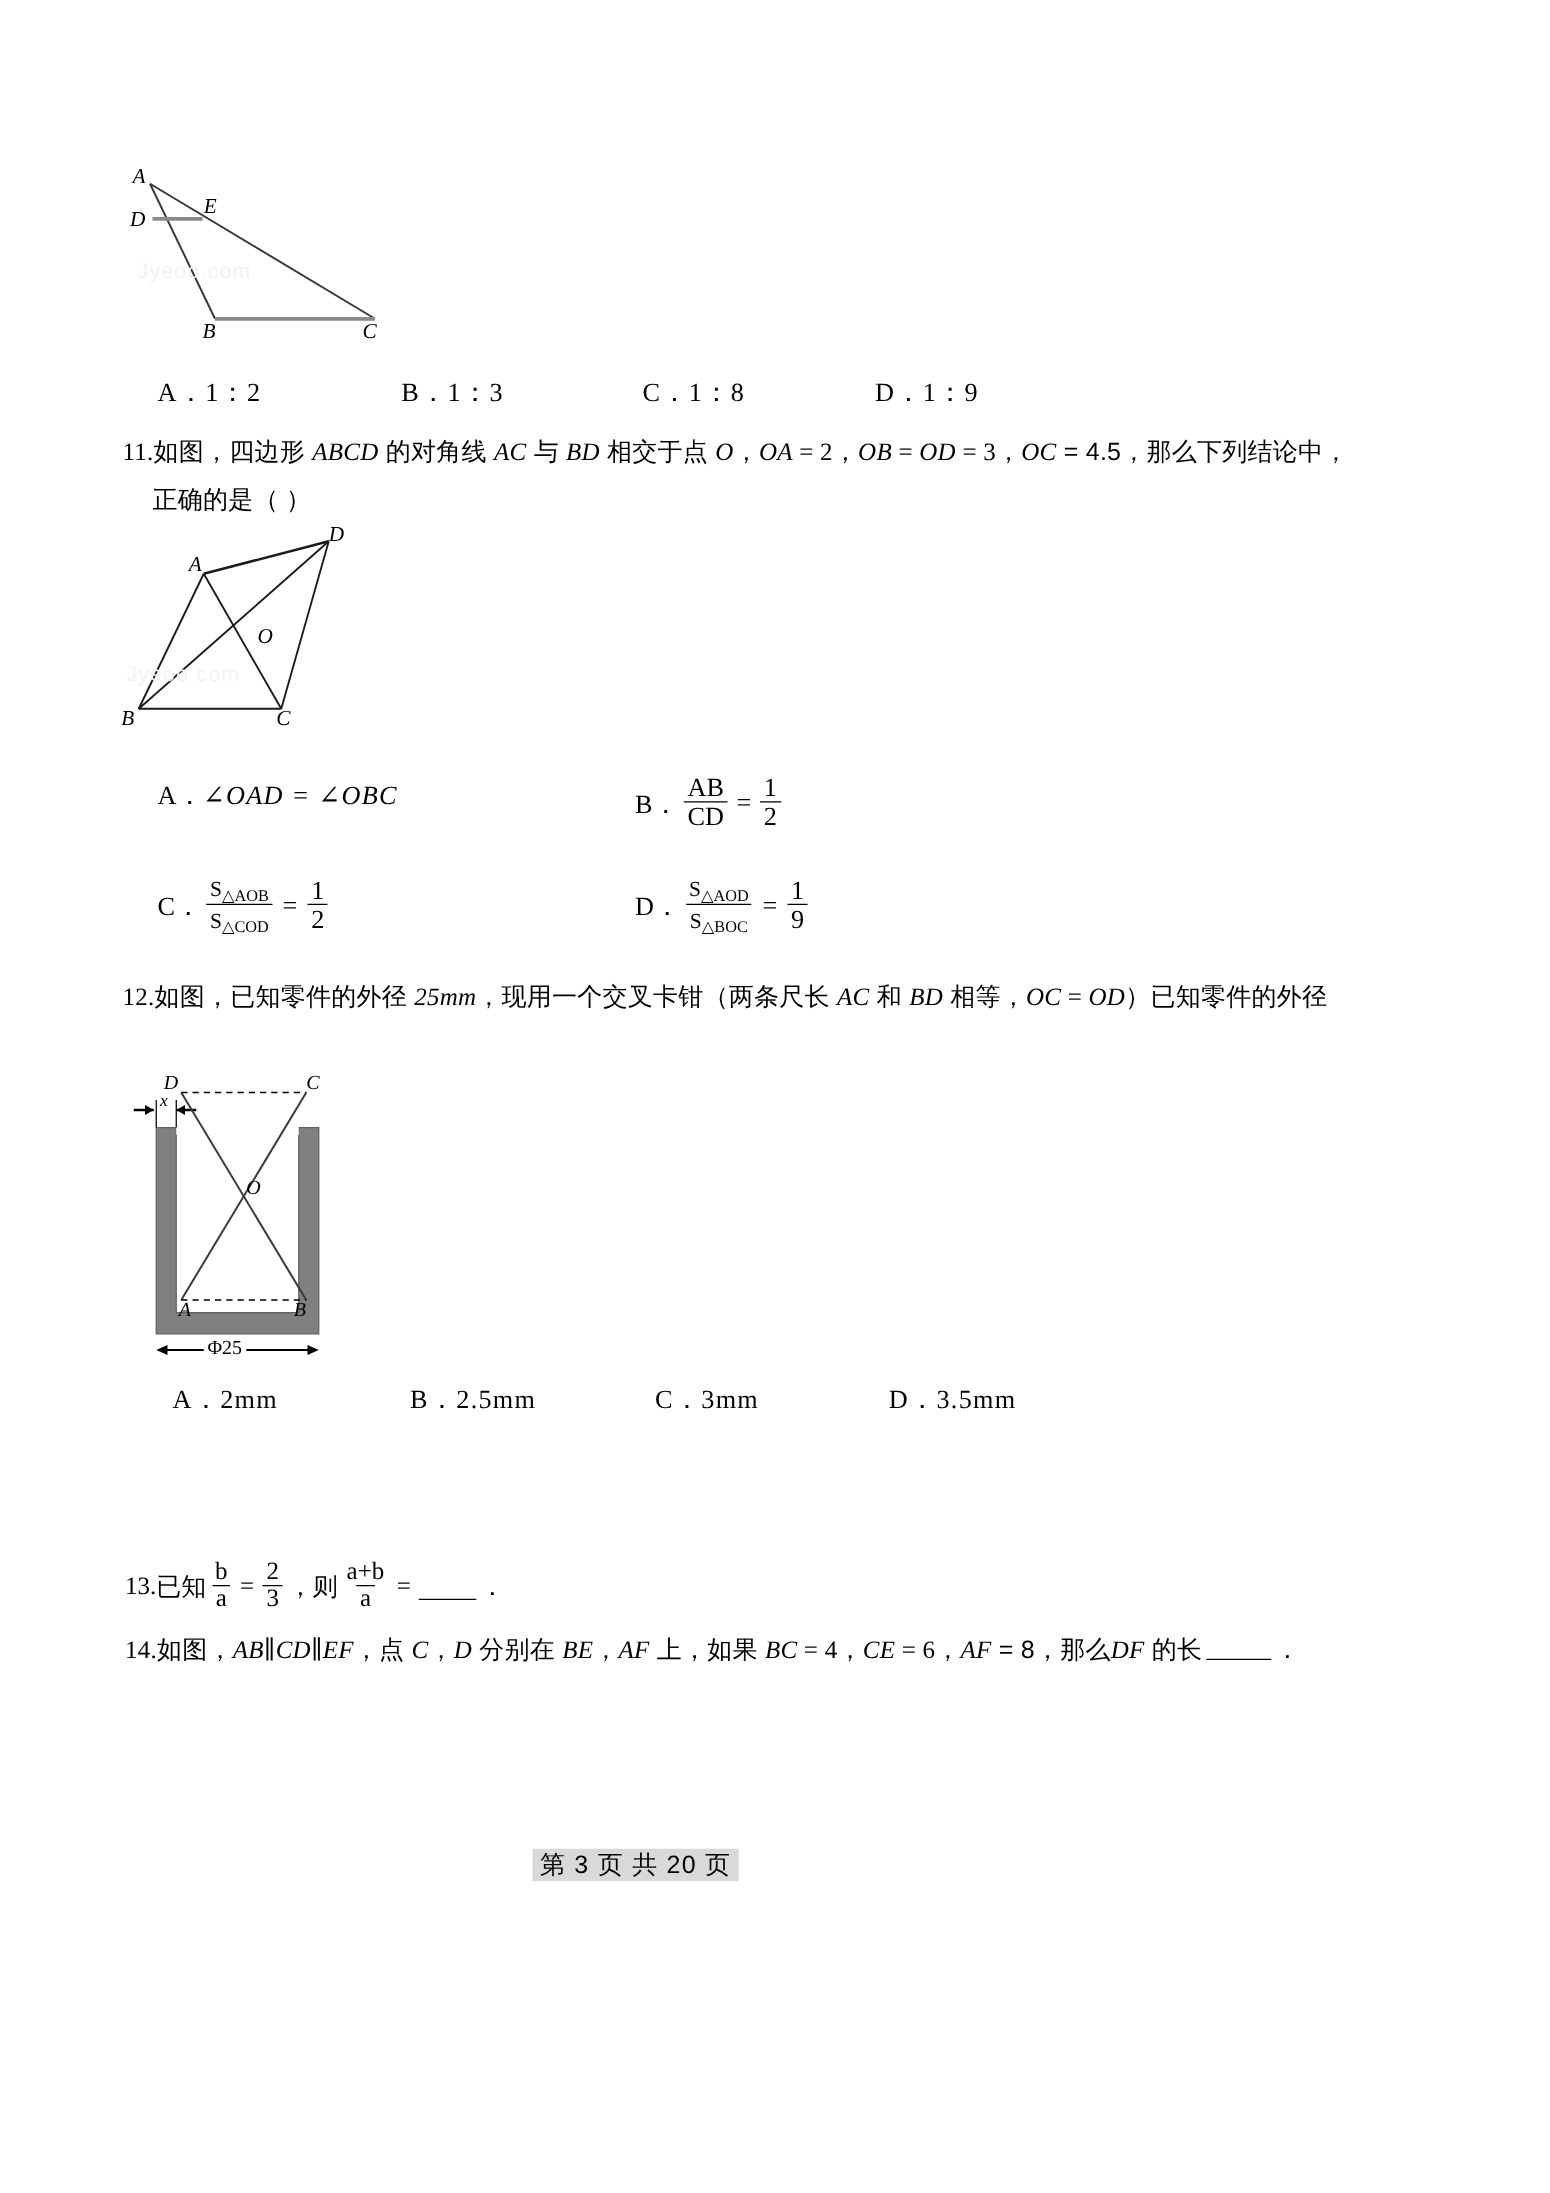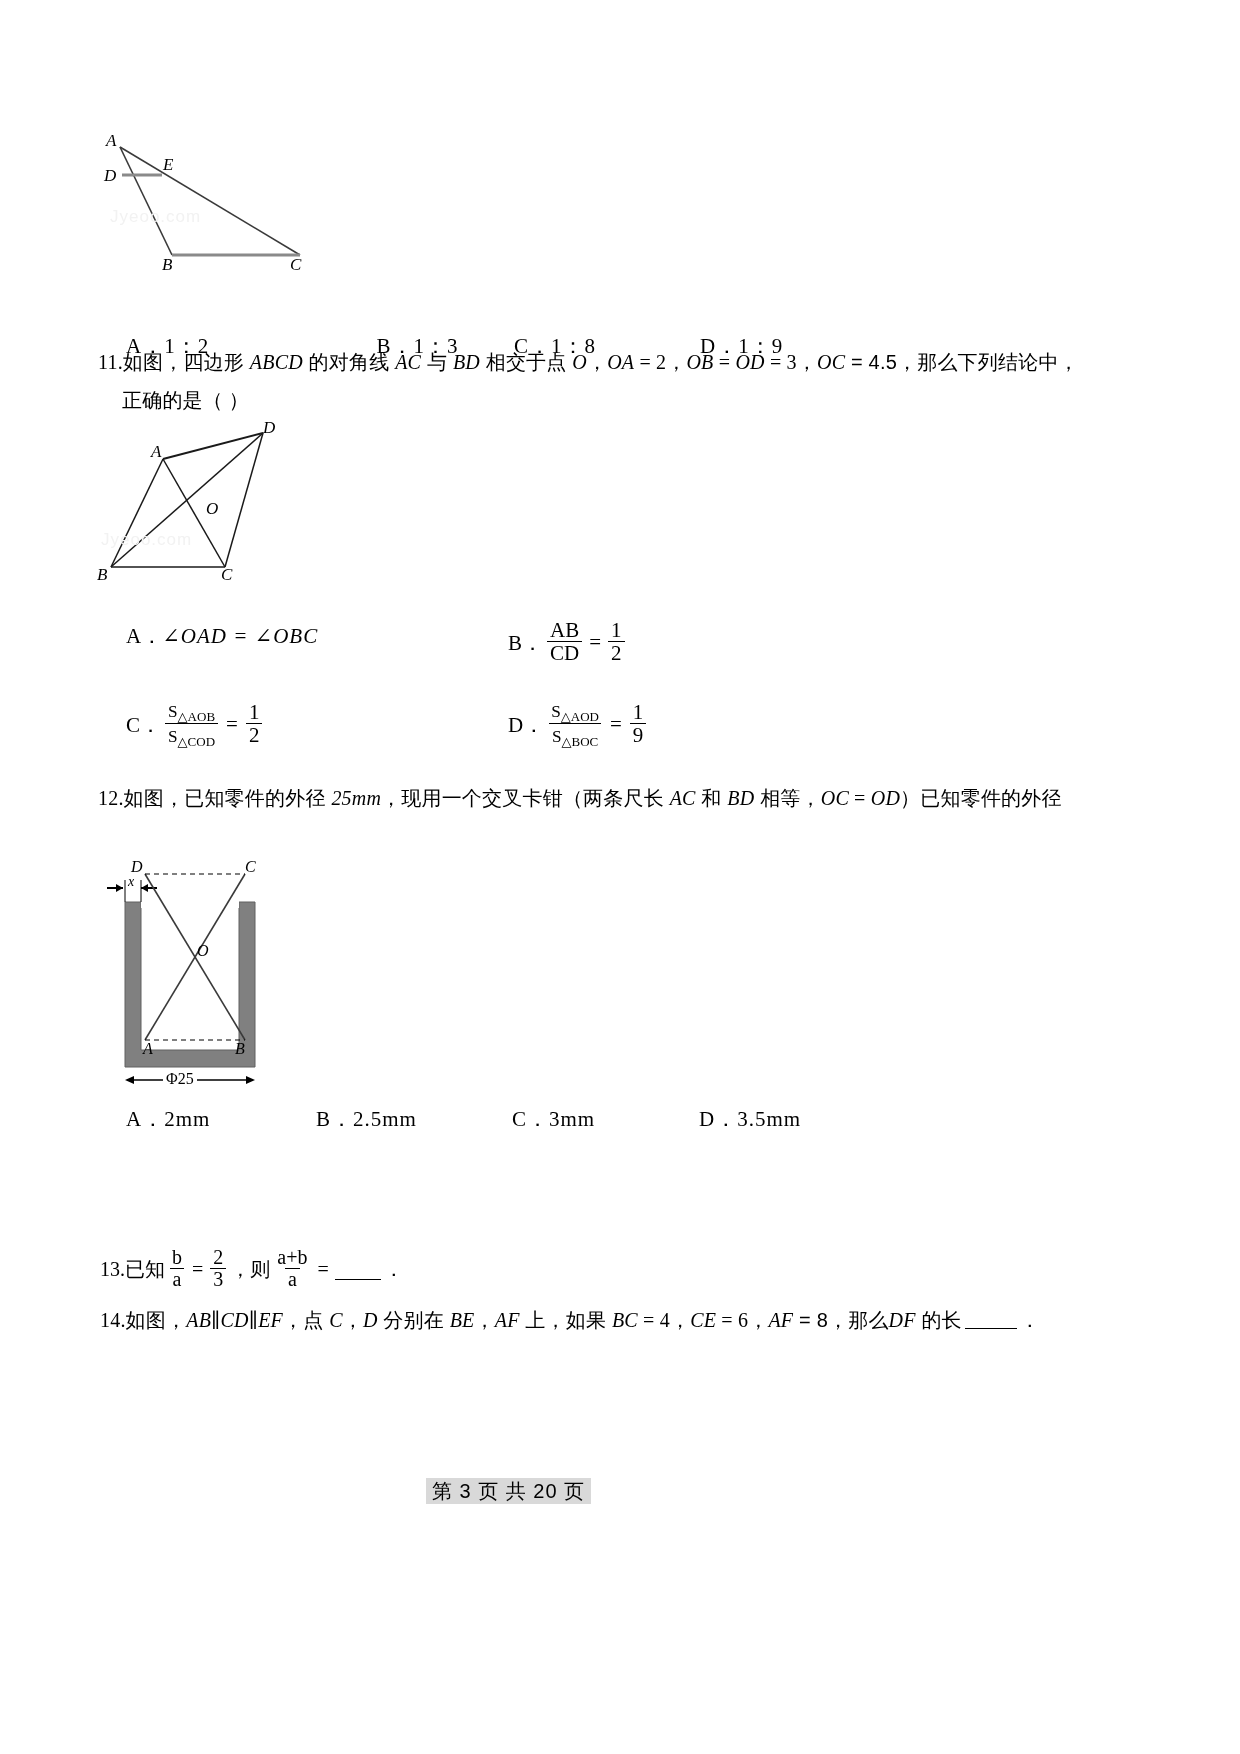--- a/index.html
+++ b/index.html
@@ -116,23 +116,23 @@
       <line x1="22" y1="40" x2="62" y2="40" stroke="#8a8a8a" stroke-width="3"></line>
     </svg>
     <span class="abs mi" style="left:6px; top:-4px; font-size:17px;">A</span>
     <span class="abs mi" style="left:4px; top:31px; font-size:17px;">D</span>
     <span class="abs mi" style="left:63px; top:20px; font-size:17px;">E</span>
     <span class="abs mi" style="left:62px; top:120px; font-size:17px;">B</span>
     <span class="abs mi" style="left:190px; top:120px; font-size:17px;">C</span>
     <span class="wm" style="left:10px; top:72px;">Jyeoo.com</span>
   </div>
 
-  <div class="opt-row" style="left:126px; top:300px;margin-top:32px;">
+  <div class="opt-row" style="left:126px; top:300px;">
     <span class="opt" style="width:195px;">A．1：2</span>
-    <span class="opt" style="width:193px;text-align:center;">B．1：3</span>
+    <span class="opt" style="width:193px;">B．1：3</span>
     <span class="opt" style="width:186px;">C．1：8</span>
     <span class="opt">D．1：9</span>
   </div>
 
   <div class="abs qtext" style="left:98px; top:347px;">
     <span>11.</span><span class="cjk">如图，四边形 </span><span class="mi">ABCD</span><span class="cjk"> 的对角线 </span><span class="mi">AC</span><span class="cjk"> 与 </span><span class="mi">BD</span><span class="cjk"> 相交于点 </span><span class="mi">O</span><span class="cjk">，</span><span class="mi">OA</span><span> = 2，</span><span class="mi">OB</span><span> = </span><span class="mi">OD</span><span> = 3，</span><span class="mi">OC</span><span class="cjk"> = 4.5，那么下列结论中，</span>
   </div>
 
   <div class="abs qtext cjk" style="left:122px; top:385px;">正确的是（      ）</div>
 
@@ -232,21 +232,21 @@
     </svg>
     <span class="abs mi" style="left:26px; top:-4px; font-size:16px;">D</span>
     <span class="abs mi" style="left:140px; top:-4px; font-size:16px;">C</span>
     <span class="abs mi" style="left:92px; top:80px; font-size:16px;">O</span>
     <span class="abs mi" style="left:38px; top:178px; font-size:16px;">A</span>
     <span class="abs mi" style="left:130px; top:178px; font-size:16px;">B</span>
     <span class="abs mi" style="left:22px; top:12px; font-size:14px; background:#fff; padding:0 1px;">x</span>
     <span class="abs" style="left:58px; top:208px; font-size:16px; background:#fff; padding:0 3px;">Φ25</span>
   </div>
 
-  <div class="opt-row" style="left:126px; top:1105px;">
+  <div class="opt-row" style="left:138px; top:1105px;">
     <span class="opt" style="width:190px;">A．2mm</span>
     <span class="opt" style="width:196px;">B．2.5mm</span>
     <span class="opt" style="width:187px;">C．3mm</span>
     <span class="opt">D．3.5mm</span>
   </div>
 
 
   <div class="abs" style="left:100px; top:1248px; font-size:20px; display:flex; align-items:center;">
     <span>13.</span>
     <span class="cjk">已知</span>

